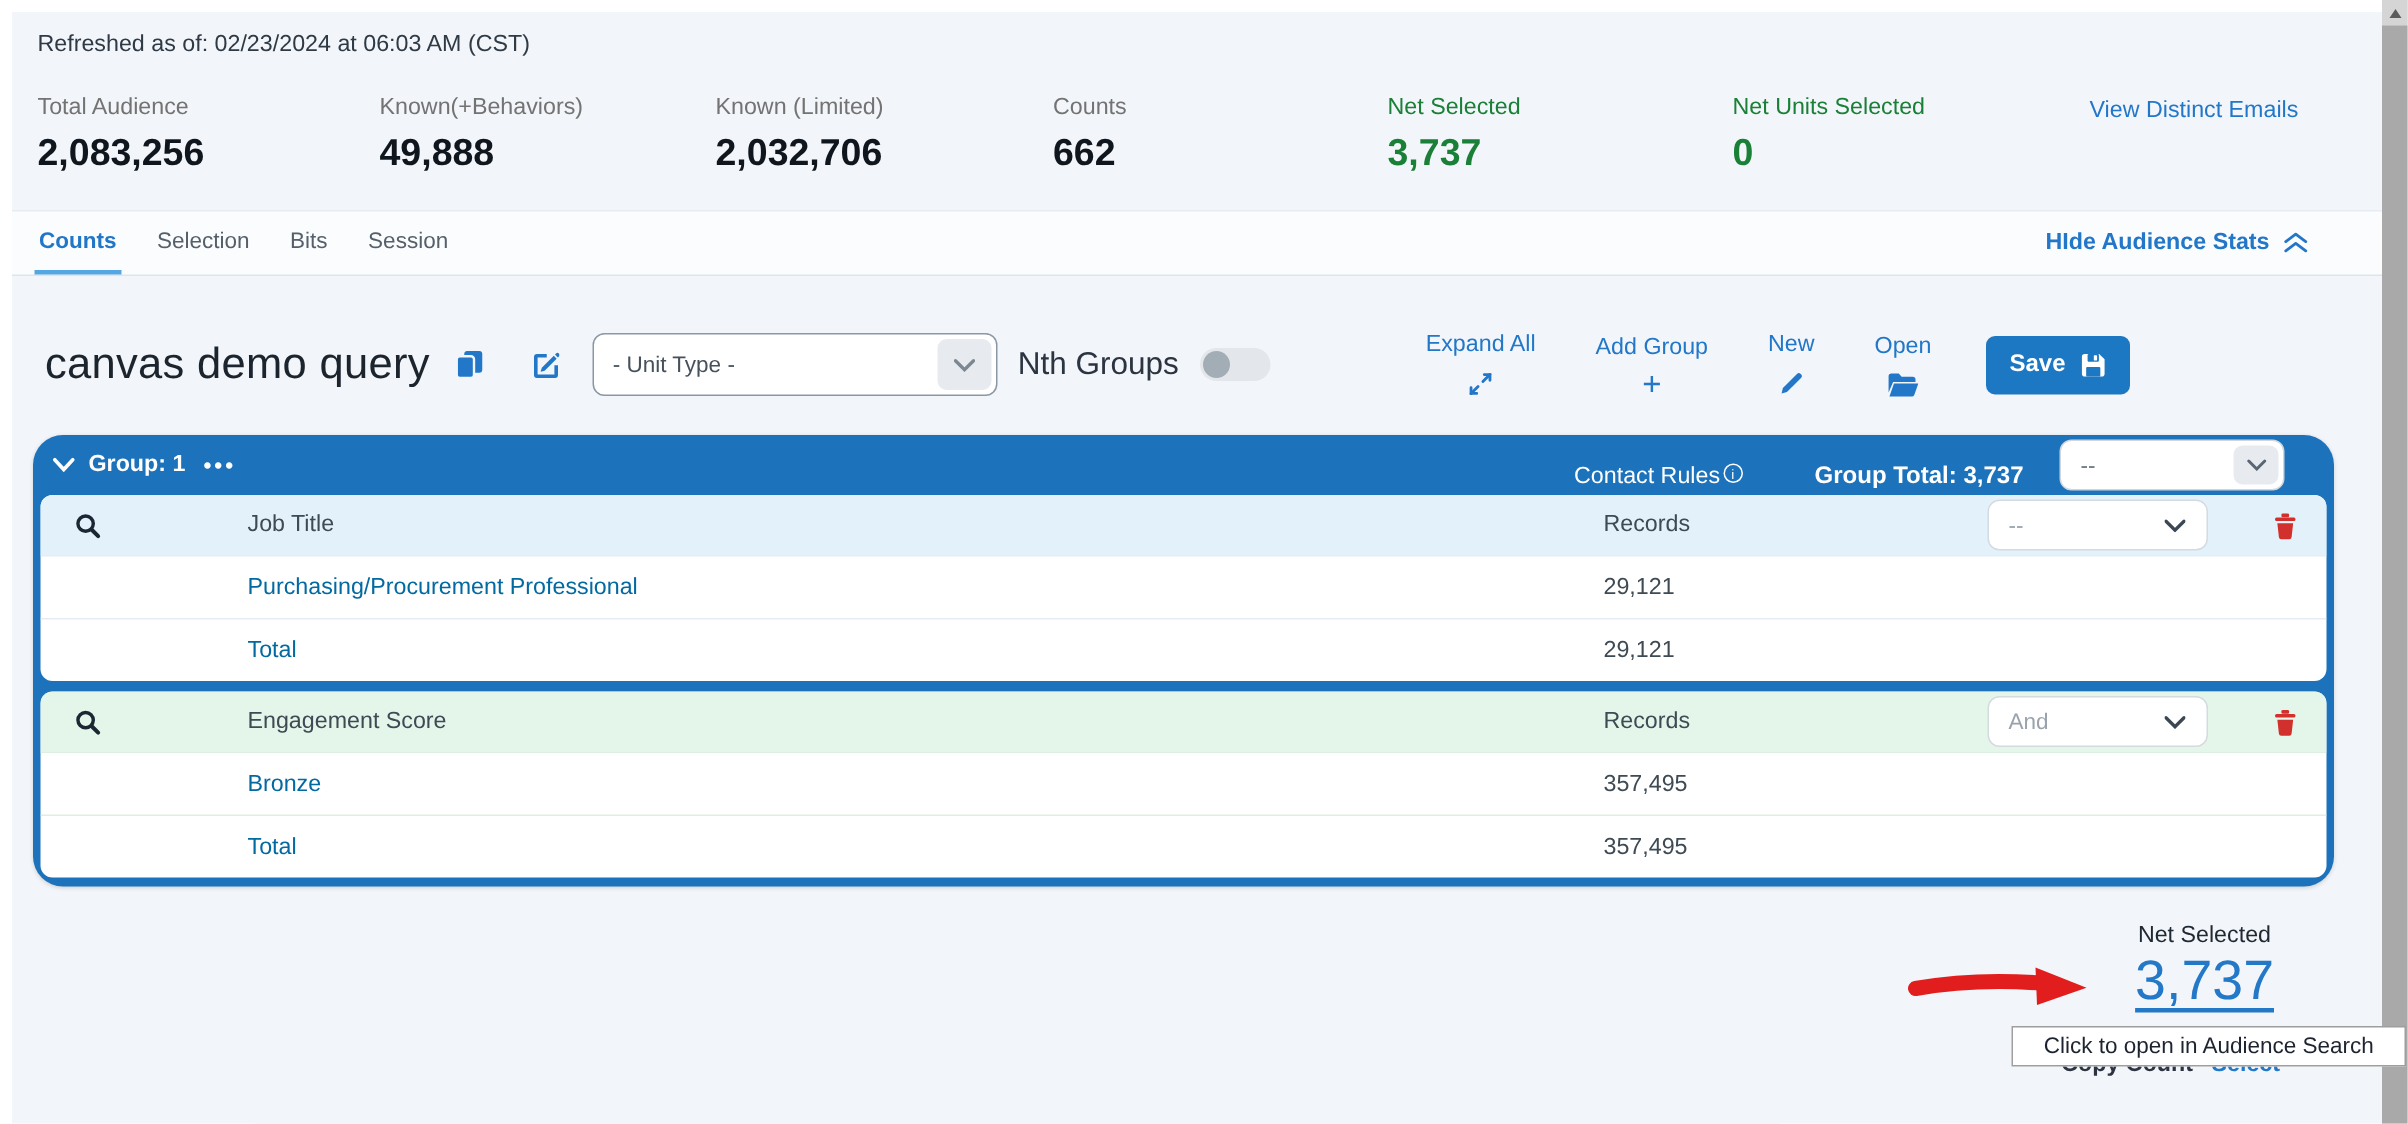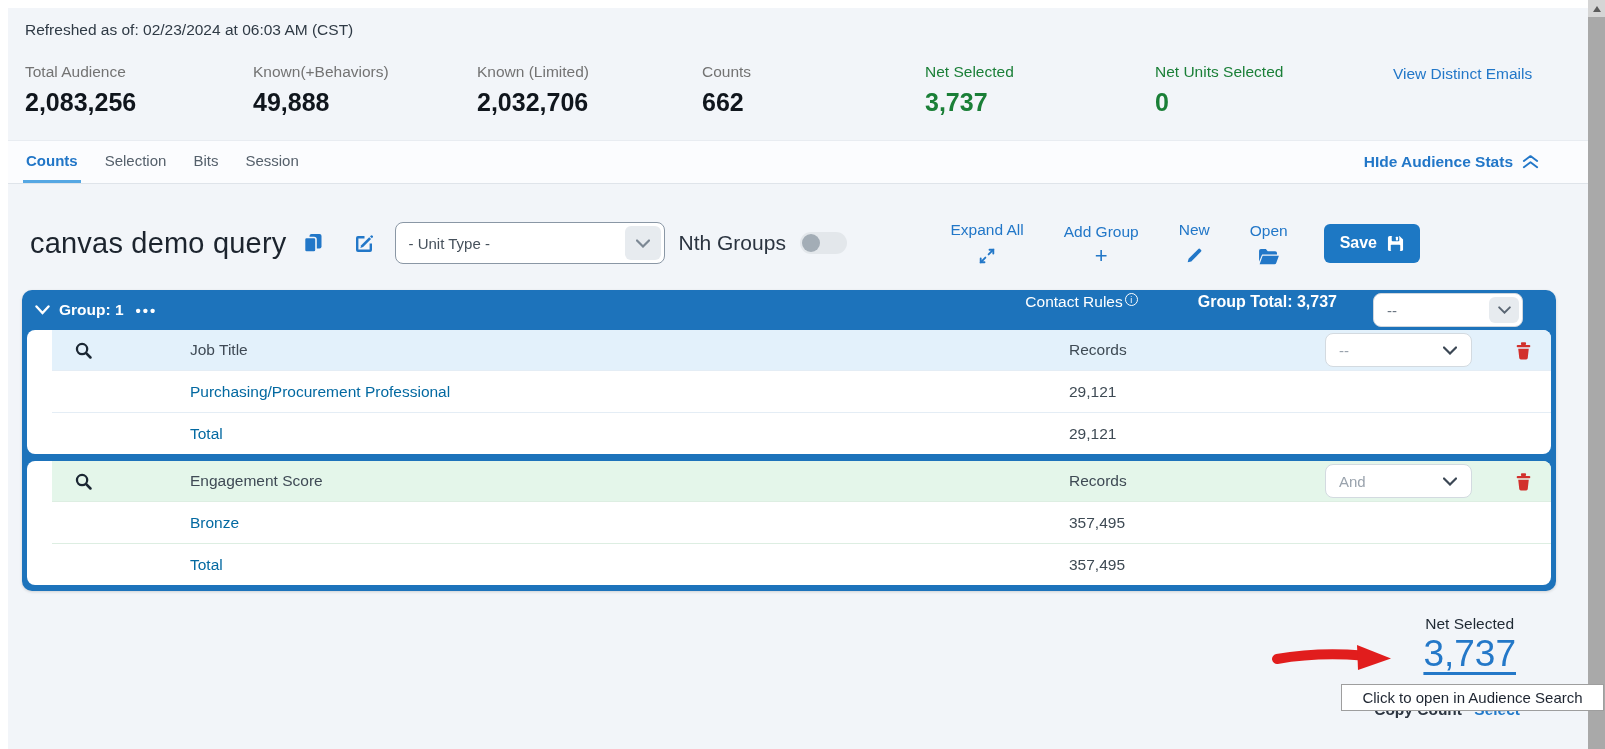--- a/index.html
+++ b/index.html
@@ -51,35 +51,35 @@
   .tlink { display:flex; align-items:center; gap:8px; color:#2277c8; font-size:15.5px;
            margin-left:40px; cursor:pointer; white-space:nowrap;flex-direction:column; }
   .tlink .plus { font-size:22px; font-weight:400; line-height:14px; }
   .save-btn { margin-left:36px; margin-right:168px; background:#1d78c4; color:#fff; border:none;
               border-radius:6px; height:39px; padding:0 16px; font-size:16px; font-weight:600;
               display:flex; align-items:center; gap:10px; cursor:pointer;
               font-family:"Liberation Sans", sans-serif; }
 
   
   .group-card { position:absolute; left:14px; top:106px; width:1534px; background:#1d73bb;
-                border-radius:10px; padding:0 5px 6px 5px; box-shadow:0 1px 3px rgba(0,0,0,.15); }
+                border-radius:20px; padding:0 5px 6px 5px; box-shadow:0 1px 3px rgba(0,0,0,.15); }
   .group-header { height:40px; display:flex; align-items:center; color:#fff; padding:0 0 0 8px; }
   .group-header .gchev { display:flex; align-items:center; cursor:pointer; margin-right:9px; }
   .group-title { font-size:15.5px; font-weight:700; margin-right:12px; }
   .group-menu { font-size:15px; font-weight:700; letter-spacing:2px; cursor:pointer; }
-  .gh-right { margin-left:auto; display:flex; align-items:flex-start;gap:12px; }
+  .gh-right { margin-left:auto; display:flex; align-items:flex-end; }
   .contact-rules { font-size:15.5px; cursor:pointer; }
   .info-badge { display:inline-block; width:13px; height:13px; border:1px solid #fff; border-radius:50%;
                 font-size:9px; line-height:12px; text-align:center; vertical-align:top; margin-left:2px; }
   .group-total { font-size:16px; font-weight:600; margin-left:48px; }
   .gh-select { width:150px; height:34px; margin-left:24px; margin-right:28px; border:1px solid #cfd6dd; }
   .gh-select .sel-text { color:#6b7682; }
   .gh-select .chev-box { width:30px; height:26px; }
 
-  .block { background:#fff; border-radius:8px; overflow:hidden; margin-top:0;padding-left:25px; }
+  .block { background:#fff; border-radius:8px; overflow:hidden; margin-top:0; }
   .block + .block { margin-top:7px; }
   .brow { display:flex; align-items:center; height:42px; font-size:15.5px; }
   .brow.bhead { height:40px; }
   .block.blue .bhead { background:#e3f1fb; }
   .block.green .bhead { background:#e4f6ea; }
   .block.blue .brow + .brow { border-top:1px solid #e4edf5; }
   .block.green .brow + .brow { border-top:1px solid #ddeee2; }
   .c-icon { width:138px; padding-left:22px; display:flex; align-items:center; }
   .c-label { flex:1; color:#0369a1; }
   .bhead .c-label { color:#3f4a55; }

